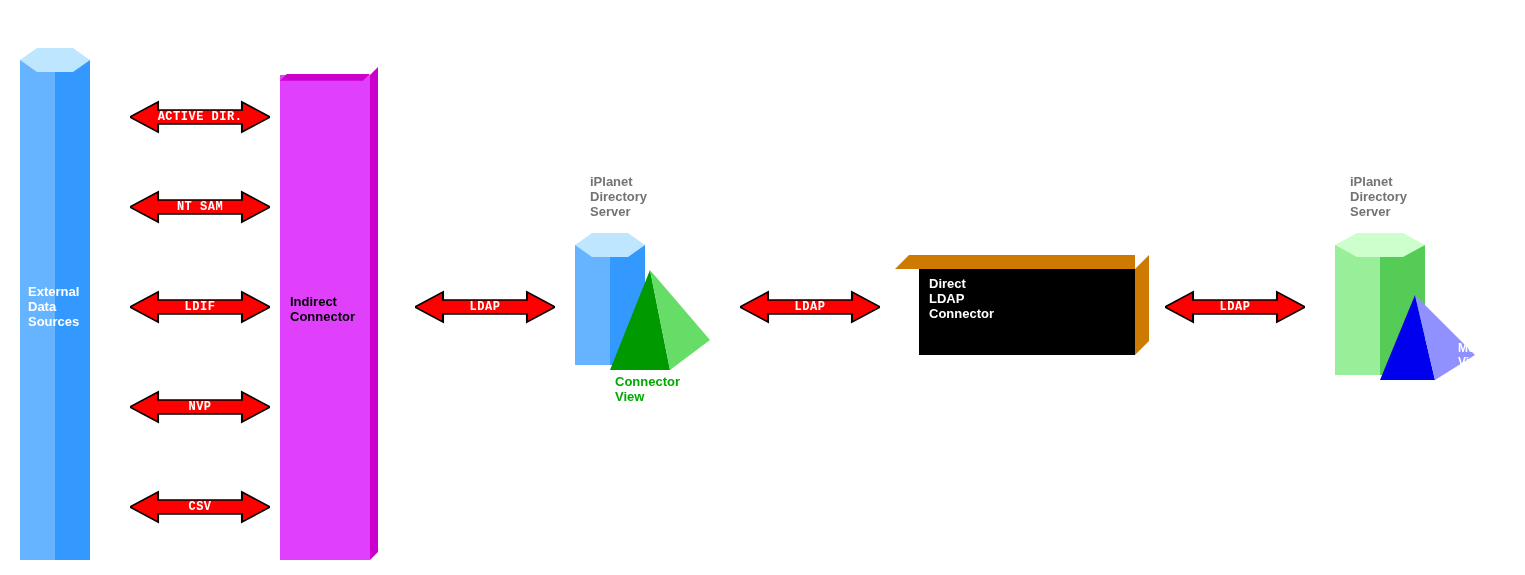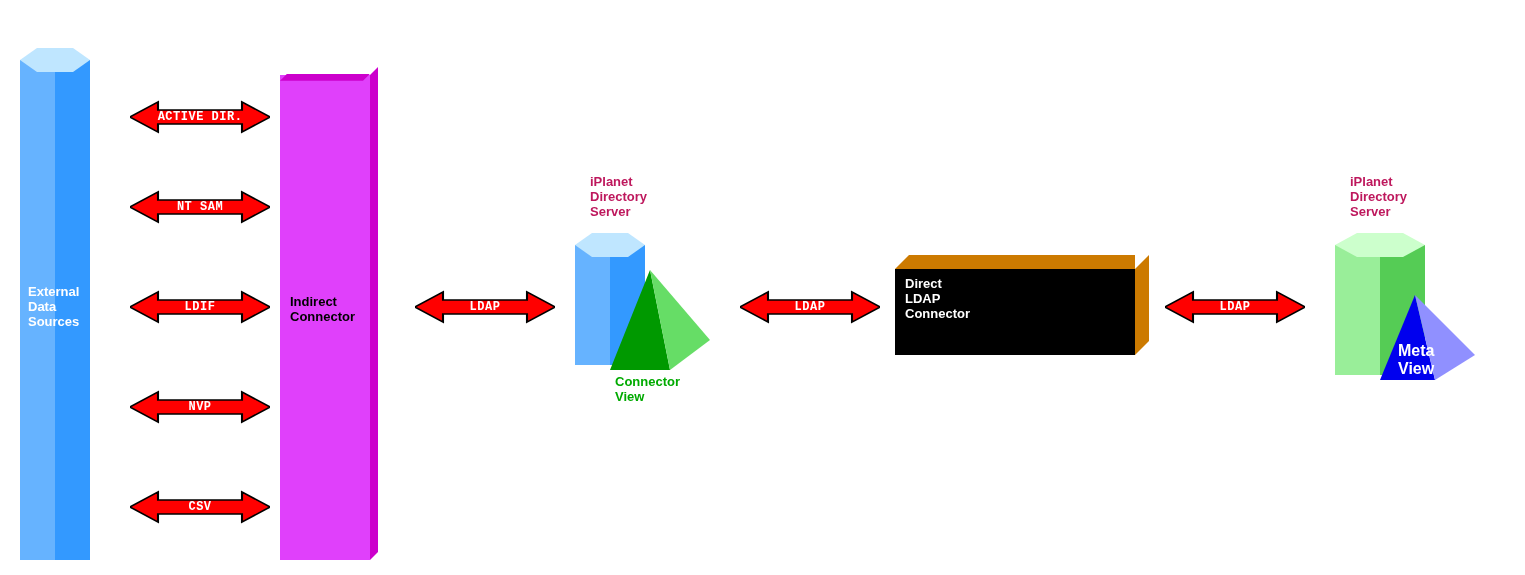--- a/index.html
+++ b/index.html
@@ -1,21 +1,21 @@
 <!DOCTYPE html>
 <html><head>
 <meta charset="utf-8">
 <style>
   * { box-sizing: border-box; margin: 0; padding: 0; }
   body { width: 1525px; height: 575px; background: #fff; font-family: "Comic Sans MS", "Segoe UI", sans-serif; position: relative; }
   .canvas { position: relative; width: 100%; height: 100%; }
   .node, .arrow-wrap, .label { position: absolute; }
   .label { font-weight: 700; font-size: 13px; line-height: 1.15; }
   .white { color: #fff; }
-  .blue  { color: #be185d; }
+  .blue  { color: #737373; }
   .green { color: #00aa00; }
   .black { color: #000; }
 
   
   .prism { position: absolute; }
   .prism .face-l, .prism .face-r { position: absolute; top: 0; bottom: 0; width: 50%; }
   .prism .face-l { left: 0; }
   .prism .face-r { right: 0; }
   .prism .cap { position: absolute; left: 0; right: 0; top: -12px; height: 24px; }
 
@@ -157,21 +157,21 @@
     <svg viewBox="0 0 240 14" preserveAspectRatio="none">
       <polygon points="0,14 14,0 254,0 240,14" fill="#cc7a00"></polygon>
     </svg>
   </div>
   <div class="side">
     <svg viewBox="0 0 14 100" preserveAspectRatio="none">
       <polygon points="0,14 14,0 14,86 0,100" fill="#cc7a00"></polygon>
     </svg>
   </div>
   <div class="front">
-    <div class="half" style="background:#000;">
+    <div class="half" style="background:#000;margin-left:24px;">
       <div class="label white">
         <span>Direct<br>LDAP<br>Connector</span>
       </div>
     </div>
   </div>
 </div>
 
 <div class="darrow" style="left:1165px; top:290px; width:140px;">
   <svg viewBox="0 0 100 34" preserveAspectRatio="none">
         <use href="#double-arrow"></use>
@@ -191,17 +191,17 @@
     </svg>
   </div>
 </div>
 
 <div class="tetra" style="left:1380px; top:295px; width:95px; height:85px;">
   <svg viewBox="0 0 95 85">
     <polygon points="35,0 0,85 55,85" fill="#0000ee"></polygon>
     <polygon points="35,0 55,85 95,60" fill="#9090ff"></polygon>
   </svg>
 </div>
-<div class="label white" style="left:1398px; top:342px; font-size:16px;">
+<div class="label white" style="left:1458px; top:342px; font-size:12px;">
   <span>Meta<br>View</span>
 </div>
 
 </div>
 
 </body></html>

